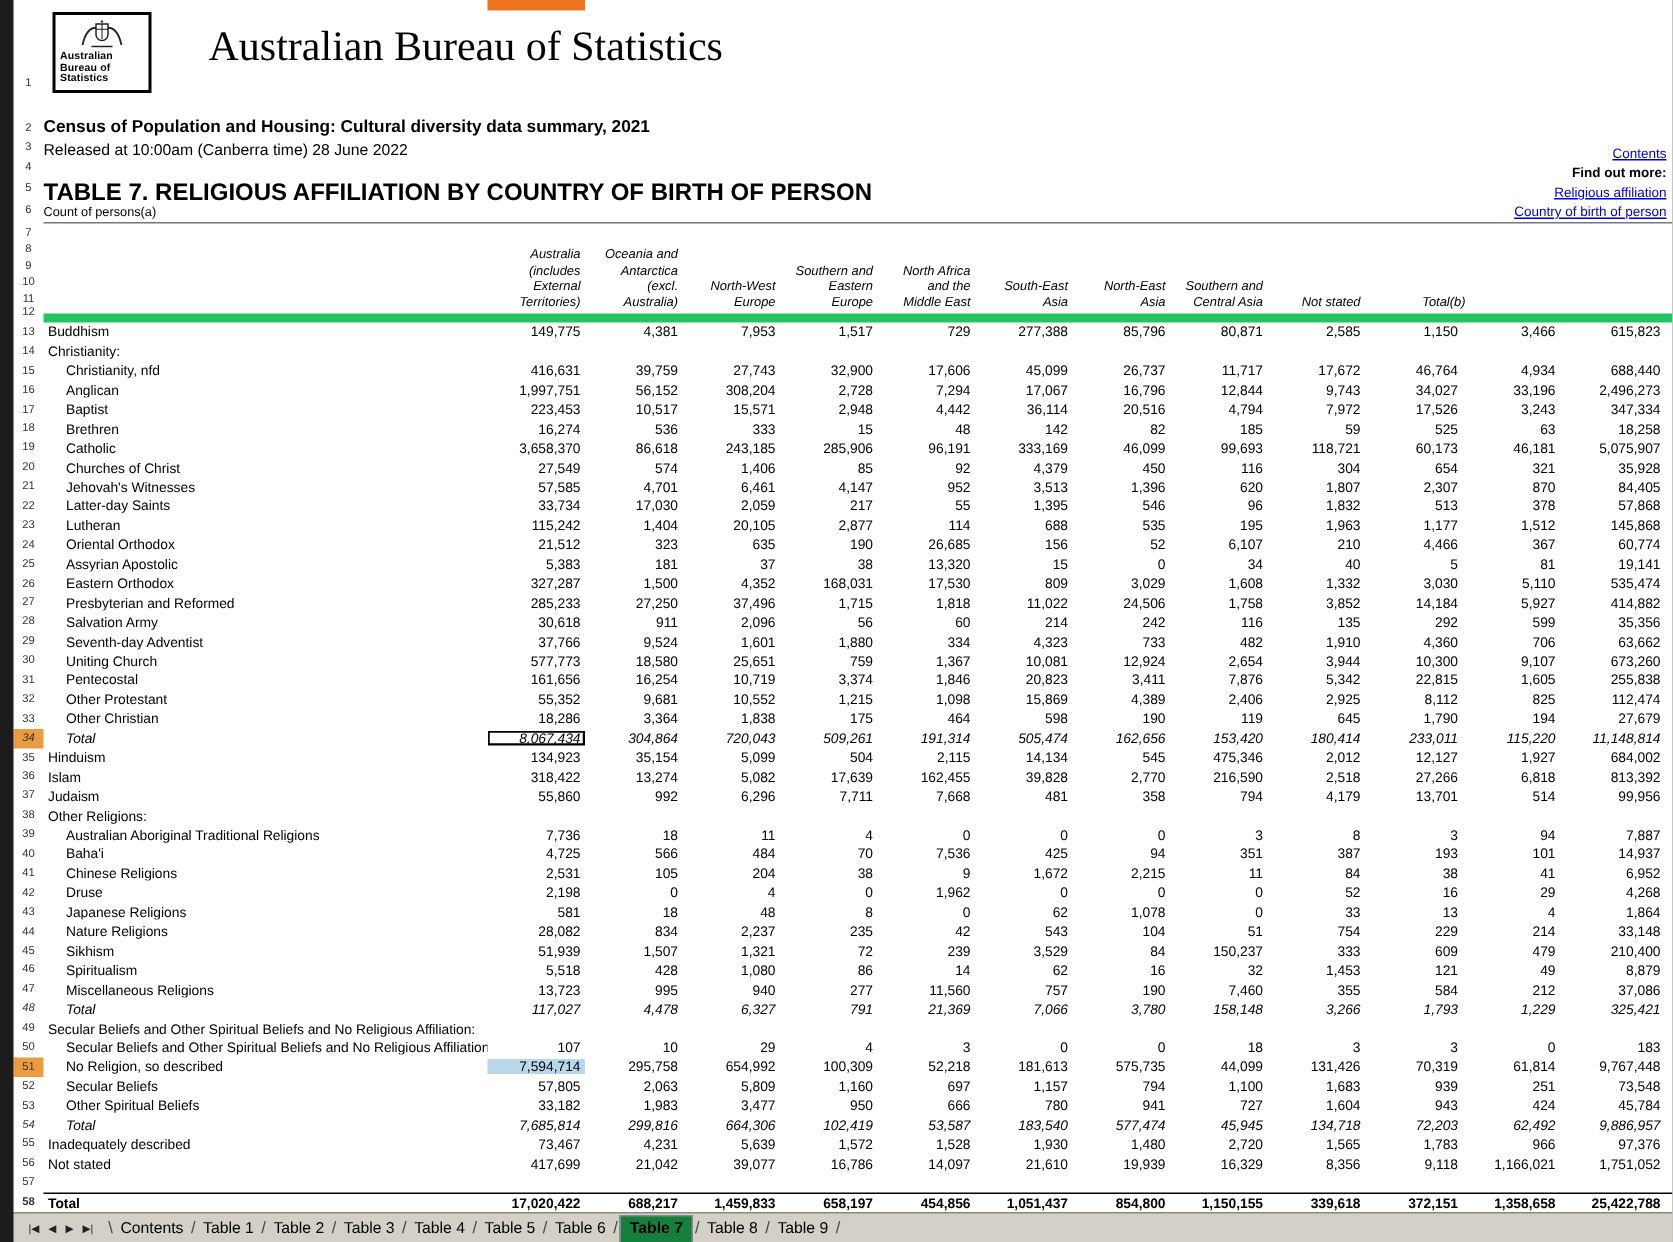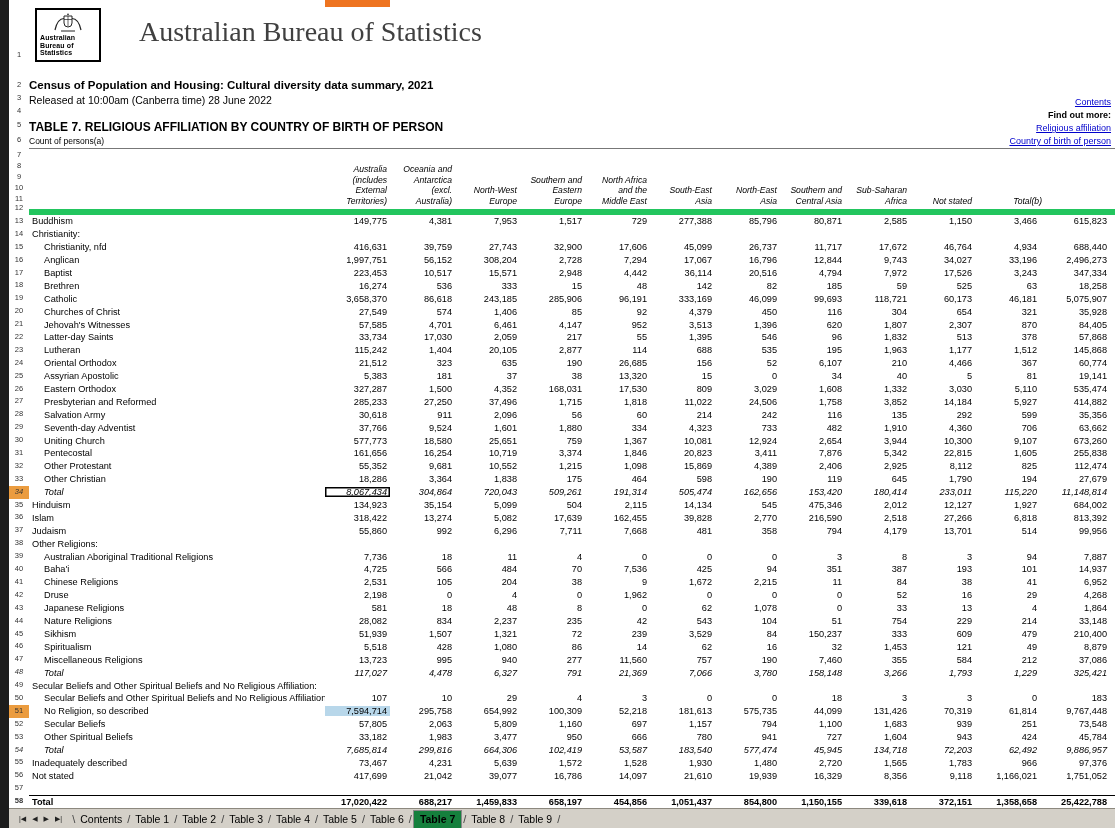--- a/index.html
+++ b/index.html
@@ -6,29 +6,29 @@
   html,body{background:#9a9a9a}
   body{font-family:"Liberation Sans","DejaVu Sans",sans-serif}
   .screen{position:relative;width:1115px;height:828px;background:#fff;overflow:hidden}
   .left-strip{position:absolute;left:0;top:0;width:9px;height:100%;background:var(--window-edge,#1c1c1c);z-index:10}
   
   .header{position:absolute;left:9px;top:0;width:1106px;height:148px}
   .col-marker{position:absolute;left:316px;top:0;width:65px;height:7px;background:var(--strip-orange,#ee7420)}
   .gnum{position:absolute;left:0;width:20px;text-align:center;font-size:7.5px;color:#333}
   .logo{position:absolute;left:26px;top:8px;width:66px;height:54px;border:2px solid #000;padding:2px 3px 1px;display:flex;flex-direction:column;align-items:center;background:#fff}
   .logo-text{font-size:7px;font-weight:bold;line-height:7.6px;align-self:flex-start;letter-spacing:.1px}
-  .big-title{position:absolute;left:130px;top:16px;font-family:"Liberation Serif","DejaVu Serif",serif;font-size:28px;color:#404040;white-space:nowrap}
+  .big-title{position:absolute;left:130px;top:16px;font-family:"Liberation Serif","DejaVu Serif",serif;font-size:28px;color:#000000;white-space:nowrap}
   .doc-title{position:absolute;left:20px;top:79px;font-size:11.5px;font-weight:bold;white-space:nowrap}
   .released{position:absolute;left:20px;top:94px;font-size:10.5px;white-space:nowrap}
   .lnk{position:absolute;right:4px;font-size:9px;color:var(--link,#0000cc);text-decoration:underline;white-space:nowrap;cursor:pointer}
   .lnk.contents{top:97px}
   .findout{position:absolute;right:4px;top:110px;font-size:9px;font-weight:bold;white-space:nowrap}
   .lnk.relig{top:123px}
   .lnk.country{top:136px}
-  .table-title{position:absolute;left:20px;top:120px;font-size:12px;font-weight:bold;white-space:nowrap}
+  .table-title{position:absolute;left:20px;top:120px;font-size:16px;font-weight:bold;white-space:nowrap}
   .subtitle{position:absolute;left:20px;top:136px;font-size:8.5px;white-space:nowrap}
   
   .band{position:absolute;left:9px;top:148px;width:1106px;height:67px}
   .gutter-band{position:absolute;left:0;top:0;width:20px;height:100%}
   .band-inner{margin-left:20px;height:100%;border-top:1px solid #777;border-bottom:6px solid #22c55e;display:flex}
   .lbl-spacer{width:296px;flex:none}
   .colheads{display:flex}
   .colhead{width:65px;flex:none;display:flex;flex-direction:column;justify-content:flex-end;align-items:flex-end;font-style:italic;font-size:8.6px;line-height:10.8px;padding:0 3px 2px 0;text-align:right;color:#000}
   .colhead.last{width:70px}
   
@@ -141,24 +141,20 @@
           </div>
           <div class="colhead">
             <div>North-East</div>
             <div>Asia</div>
           </div>
           <div class="colhead">
             <div>Southern and</div>
             <div>Central Asia</div>
           </div>
           <div class="colhead">
-            <div>Sub-Saharan</div>
-            <div>Africa</div>
-          </div>
-          <div class="colhead">
             <div>Not stated</div>
           </div>
           <div class="colhead last">
             <div>Total(b)</div>
           </div>
         </div>
     </div>
   </div>
 
   <div class="rows">

